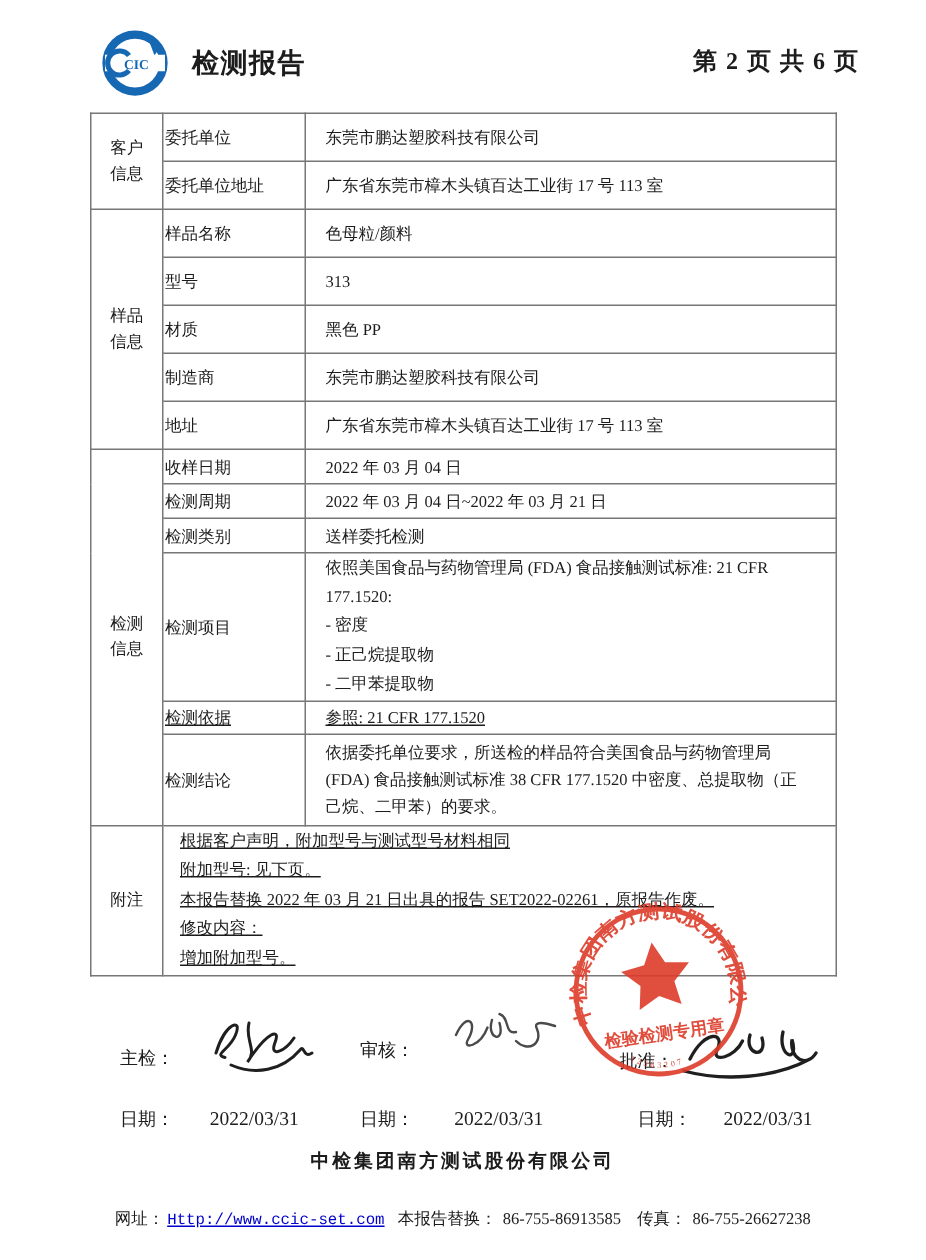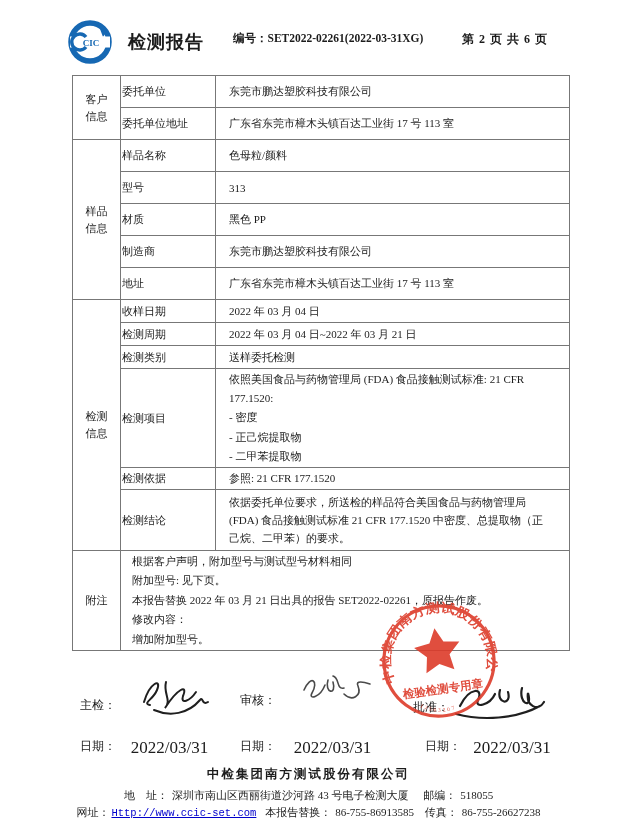--- a/index.html
+++ b/index.html
@@ -2,39 +2,39 @@
 <html><head>
 <meta charset="utf-8">
 <style>
   html,body{margin:0;padding:0;background:#ffffff;}
   .page{position:relative;width:617px;height:840px;background:#fff;overflow:hidden;
         font-family:"Liberation Serif","DejaVu Serif",serif;color:#1c1c1c;}
 
   
   .hdr-title{position:absolute;left:128px;top:30px;font-size:18px;font-weight:bold;letter-spacing:1px;}
   .hdr-no{position:absolute;left:233px;top:31px;font-size:11.5px;font-weight:bold;}
-  .hdr-pages{position:absolute;left:462px;top:31px;font-size:12px;font-weight:bold;letter-spacing:1px;}
+  .hdr-pages{position:absolute;left:462px;top:31px;font-size:16px;font-weight:bold;letter-spacing:1px;}
   .logo{position:absolute;left:66px;top:18px;}
 
   
-  table.report{position:absolute;left:72px;top:75px;width:497px;border-collapse:collapse;table-layout:fixed;border-radius:11px;}
+  table.report{position:absolute;left:60px;top:75px;width:497px;border-collapse:collapse;table-layout:fixed;border-radius:11px;}
   table.report td{border:1px solid #777;font-size:11px;vertical-align:middle;overflow:hidden;}
   .gcell{text-align:center;line-height:17px;}
   .lcell{}
   .vcell{padding-left:13px;padding-right:20px;}
   .para{line-height:18px;padding-top:3px;padding-bottom:3px;}
   .multi div{line-height:19.2px;}
-  .notecell{padding-left:11px;padding-right:8px;}
+  .notecell{padding-left:11px;padding-right:8px;text-decoration:underline;}
   .notecell div{line-height:19.4px;}
   tr.r32{height:32px;} tr.r23{height:23px;} tr.rproj{height:95px;}
-  tr.rdep{height:22px;} tr.rconc{height:54px;} tr.rnote{height:96px;}
+  tr.rdep{height:22px;text-decoration:underline;} tr.rconc{height:54px;} tr.rnote{height:96px;}
 
   
   .role,.datelabel{position:absolute;font-size:12px;}
-  .dateval{position:absolute;font-size:17px;text-align:center;}
+  .dateval{position:absolute;font-size:13px;text-align:center;}
   .sig{position:absolute;}
 
   
   .stamp{position:absolute;left:364px;top:586px;opacity:.9;transform:rotate(-8deg);pointer-events:none;}
 
   
   .ft-company{position:absolute;left:0;top:766px;width:617px;text-align:center;
               font-size:12.5px;font-weight:bold;letter-spacing:2px;}
   .ft-line{position:absolute;left:0;width:617px;text-align:center;font-size:11px;}
   .ft-line span{margin:0 2px;}
@@ -48,21 +48,20 @@
 <div class="page">
 
   <svg class="logo" width="48" height="48" viewBox="0 0 48 48">
     <circle cx="24" cy="24" r="19" fill="none" stroke="#1668b3" stroke-width="5.5"></circle>
     <path d="M41 13 L34 11 L37 19 Z" fill="#1668b3"></path>
     <rect x="4" y="18.5" width="40" height="11" fill="#ffffff"></rect>
     <path d="M20 19 a8 8 0 1 0 0 10" fill="none" stroke="#1668b3" stroke-width="3.4"></path>
     <text x="25" y="28" text-anchor="middle" font-size="9" font-weight="bold" font-family="Liberation Serif, DejaVu Serif, serif" fill="#1668b3">CIC</text>
   </svg>
   <div class="hdr-title">检测报告</div>
-  <div class="hdr-no"><span>编号：</span><span>SET2022-02261(2022-03-31XG)</span></div>
   <div class="hdr-pages">第 2 页 共 6 页</div>
 
   <table class="report">
     <colgroup>
         <col style="width:48px">
         <col style="width:95px">
         <col style="width:354px">
       </colgroup>
 
     <tbody>
@@ -129,21 +128,21 @@
         <div>- 正己烷提取物</div>
         <div>- 二甲苯提取物</div>
       </td>
     </tr>
     <tr class="rdep">
       <td class="lcell">检测依据</td>
       <td class="vcell">参照: 21 CFR 177.1520</td>
     </tr>
     <tr class="rconc">
       <td class="lcell">检测结论</td>
-      <td class="vcell para">依据委托单位要求，所送检的样品符合美国食品与药物管理局 (FDA) 食品接触测试标准 21 CFR 177.1520 中密度、总提取物（正己烷、二甲苯）的要求。</td>
+      <td class="vcell para">依据委托单位要求，所送检的样品符合美国食品与药物管理局 (FDA) 食品接触测试标准 38 CFR 177.1520 中密度、总提取物（正己烷、二甲苯）的要求。</td>
     </tr>
 
     <tr class="rnote">
       <td class="gcell">
         <div>附注</div>
       </td>
       <td class="notecell" colspan="2">
         <div>根据客户声明，附加型号与测试型号材料相同</div>
         <div>附加型号: 见下页。</div>
         <div>本报告替换 2022 年 03 月 21 日出具的报告 SET2022-02261，原报告作废。</div>
@@ -185,23 +184,19 @@
       <textPath href="#arcTop" startOffset="2" textLength="200" lengthAdjust="spacingAndGlyphs"><tspan>中检集团南方测试股份有限公司</tspan></textPath>
     </text>
     <path transform="translate(75,66)" fill="#dd3b2a" d="M0,-24 L7.05,-9.71 L22.83,-7.42 L11.41,3.71 L14.11,19.42 L0,12 L-14.11,19.42 L-11.41,3.71 L-22.83,-7.42 L-7.05,-9.71 Z"></path>
     <text x="75" y="107" text-anchor="middle" font-size="11.5" font-weight="bold" fill="#dd3b2a" font-family="Liberation Serif, DejaVu Serif, serif">检验检测专用章</text>
     <text font-size="5.5" fill="#dd3b2a" letter-spacing="2">
       <textPath href="#arcBot" startOffset="6"><tspan>12563207</tspan></textPath>
     </text>
   </svg>
 
   <div class="ft-company">中检集团南方测试股份有限公司</div>
-  <div class="ft-line ft-addr">
-    <span>地　址：</span><span>深圳市南山区西丽街道沙河路 43 号电子检测大厦</span>
-    <span style="margin-left:10px">邮编：</span><span>518055</span>
-  </div>
   <div class="ft-line ft-web">
     <span>网址：</span><a class="link" href="#">Http://www.ccic-set.com</a>
     <span style="margin-left:6px">本报告替换：</span><span>86-755-86913585</span>
     <span style="margin-left:6px">传真：</span><span>86-755-26627238</span>
   </div>
 
 </div>
 
 </body></html>

